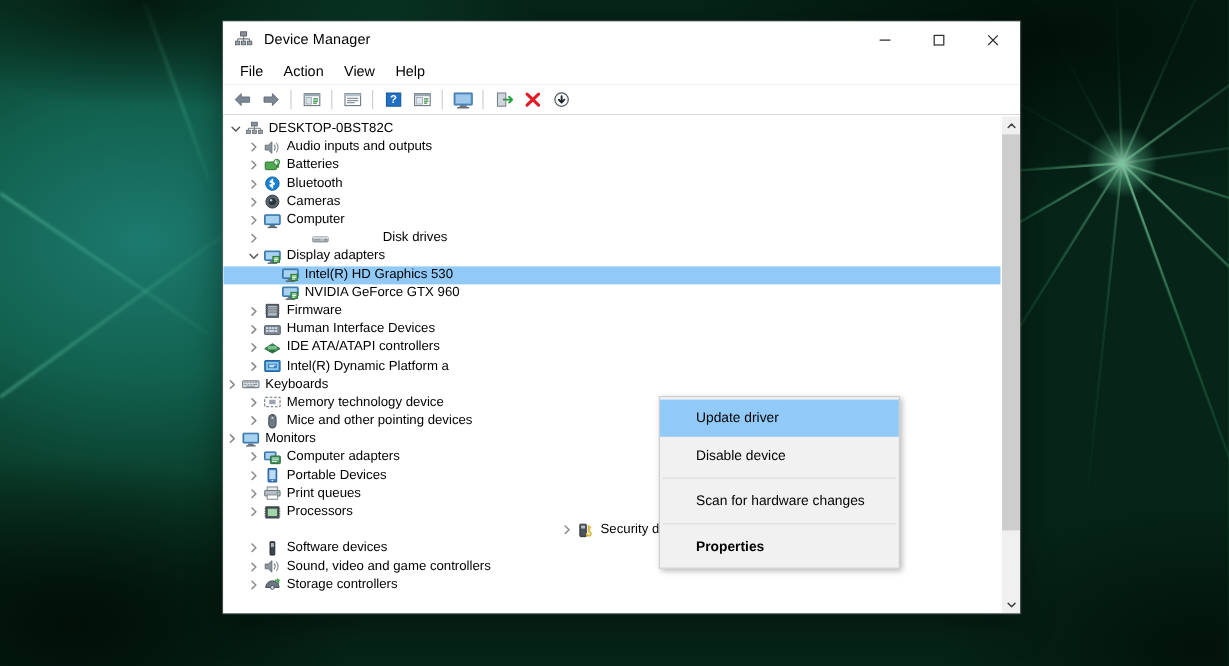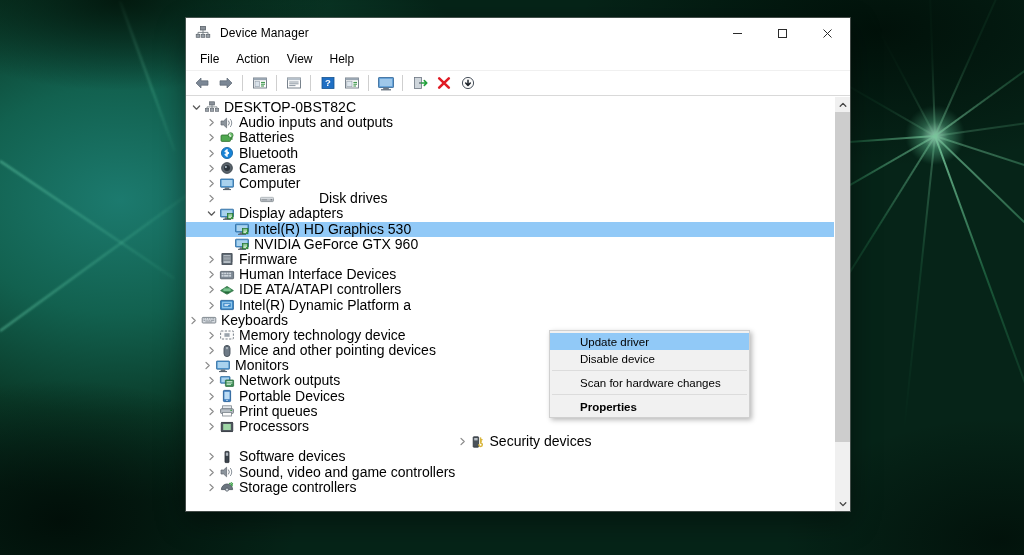--- a/index.html
+++ b/index.html
@@ -128,21 +128,21 @@
   #tree {
     flex: 1 1 auto;
     background: #ffffff;
     position: relative;
     overflow: hidden;
     padding-top: 3px;
   }
   .row {
     height: 15.2px;
     display: flex; align-items: center;
-    font-size: 14px; color: #000;
+    font-size: 11px; color: #000;
     white-space: nowrap;
     position: relative;
   }
   .chev {
     width: 15px; flex: 0 0 15px;
     display: flex; align-items: center; justify-content: center;
     color: #6d6d6d; font-size: 8px;
   }
   .chev svg { display:block; }
   .ticon {
@@ -190,21 +190,21 @@
     position: absolute;
     left: 363px; top: 233px;
     width: 199px;
     background: #f1f1f1;
     border: 1px solid #d0d0d0;
     box-shadow: 2px 2px 5px rgba(0,0,0,.28);
     padding: 2px 0;
     z-index: 50;
   }
   .ctx-item {
-    height: 17px;
+    height: 31px;
     display: flex; align-items: center;
     font-size: 11.5px; color: #000;
     padding-left: 30px;
   }
   .ctx-item.selected { background: #91c9f7; }
   .ctx-item.bold { font-weight: bold; }
   .ctx-sep { height: 1px; background: #dcdcdc; margin: 3px 2px 3px 2px; }
 </style>
 </head>
 <body>
@@ -576,21 +576,21 @@
               <path d="M3 1.4 L6.2 4.5 L3 7.6" fill="none" stroke="#8a8a8a" stroke-width="1.25" stroke-linecap="round" stroke-linejoin="round"></path>
             </svg>
           </div>
           <div class="ticon"><svg width="16" height="14" viewBox="0 0 16 14">
               <rect x="5" y="1.4" width="6" height="11.2" rx="3" fill="#6e7a86" stroke="#454f59" stroke-width=".9"></rect>
               <path d="M8 1.8 V5.6" stroke="#3a434c" stroke-width=".9"></path>
               <rect x="7.3" y="3" width="1.4" height="2.4" rx=".6" fill="#c9d2da"></rect>
             </svg></div>
           <div class="tlabel">Mice and other pointing devices</div>
         </div>
-        <div class="row" style="padding-left: 14px; align-items: center;">
+        <div class="row" style="padding-left: 0; align-items: center;">
           <div class="chev">
             <svg width="9" height="9" viewBox="0 0 9 9">
               <path d="M3 1.4 L6.2 4.5 L3 7.6" fill="none" stroke="#8a8a8a" stroke-width="1.25" stroke-linecap="round" stroke-linejoin="round"></path>
             </svg>
           </div>
           <div class="ticon"><svg width="16" height="14" viewBox="0 0 16 14">
               <rect x="1.5" y="2" width="13" height="8.2" rx=".6" fill="#4a93cf" stroke="#2f6a9c" stroke-width=".8"></rect>
               <rect x="2.6" y="3" width="10.8" height="6.1" fill="#a9d2ee"></rect>
               <path d="M6 10.5 L5.4 12.2 H10.6 L10 10.5 Z" fill="#6a757f"></path>
               <rect x="4" y="12" width="8" height="1.1" fill="#58636d"></rect>
@@ -602,21 +602,21 @@
             <svg width="9" height="9" viewBox="0 0 9 9">
               <path d="M3 1.4 L6.2 4.5 L3 7.6" fill="none" stroke="#8a8a8a" stroke-width="1.25" stroke-linecap="round" stroke-linejoin="round"></path>
             </svg>
           </div>
           <div class="ticon"><svg width="16" height="14" viewBox="0 0 16 14">
               <rect x="1.4" y="2.6" width="9.6" height="6.6" rx=".6" fill="#4a93cf" stroke="#2f6a9c" stroke-width=".8"></rect>
               <rect x="2.4" y="3.5" width="7.6" height="4.8" fill="#a9d2ee"></rect>
               <rect x="6.4" y="6" width="8.2" height="6.4" rx=".6" fill="#3f8f57" stroke="#2a6b3d" stroke-width=".8"></rect>
               <path d="M7.6 7.6 H13.4 M7.6 9.1 H13.4 M7.6 10.6 H12" stroke="#d6f1de" stroke-width=".9"></path>
             </svg></div>
-          <div class="tlabel">Network outputs</div>
+          <div class="tlabel">Computer adapters</div>
         </div>
         <div class="row" style="padding-left: 18px;">
           <div class="chev">
             <svg width="9" height="9" viewBox="0 0 9 9">
               <path d="M3 1.4 L6.2 4.5 L3 7.6" fill="none" stroke="#8a8a8a" stroke-width="1.25" stroke-linecap="round" stroke-linejoin="round"></path>
             </svg>
           </div>
           <div class="ticon"><svg width="16" height="14" viewBox="0 0 16 14">
               <rect x="4.4" y="1.4" width="7.2" height="11.2" rx=".8" fill="#3f7fc0" stroke="#265d96" stroke-width=".9"></rect>
               <rect x="5.4" y="2.8" width="5.2" height="7.4" fill="#bcdcf5"></rect>

